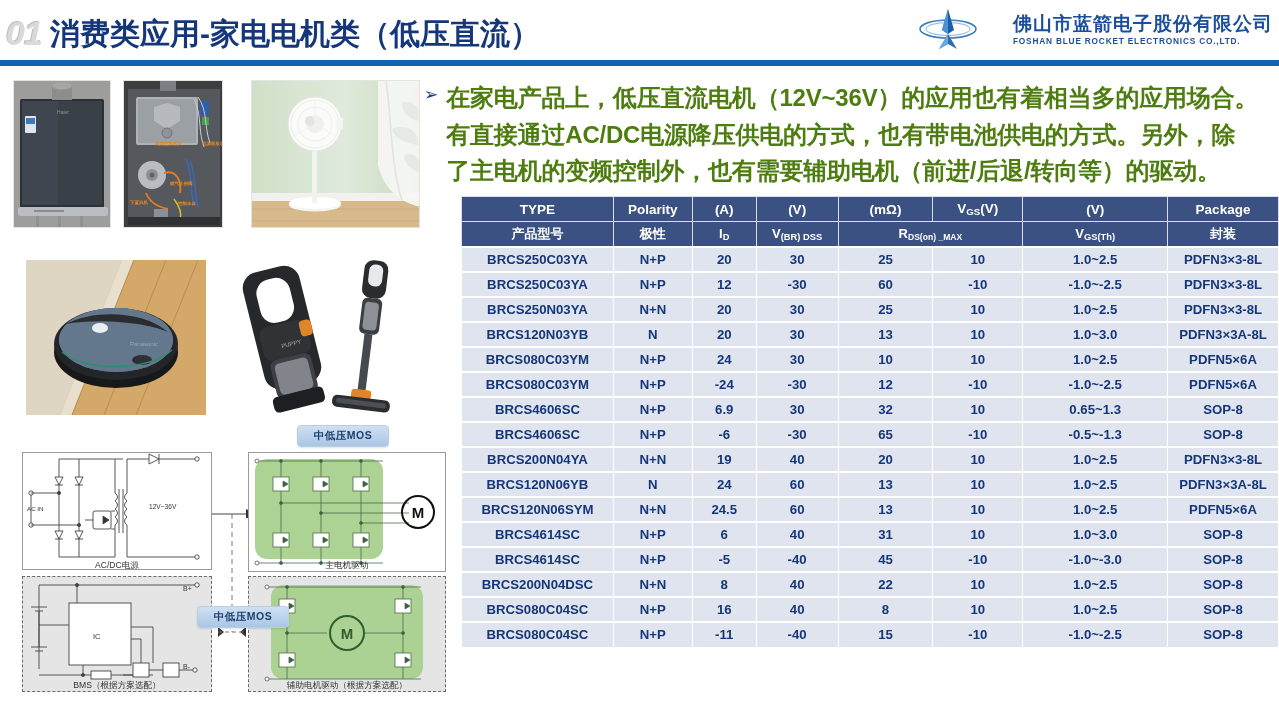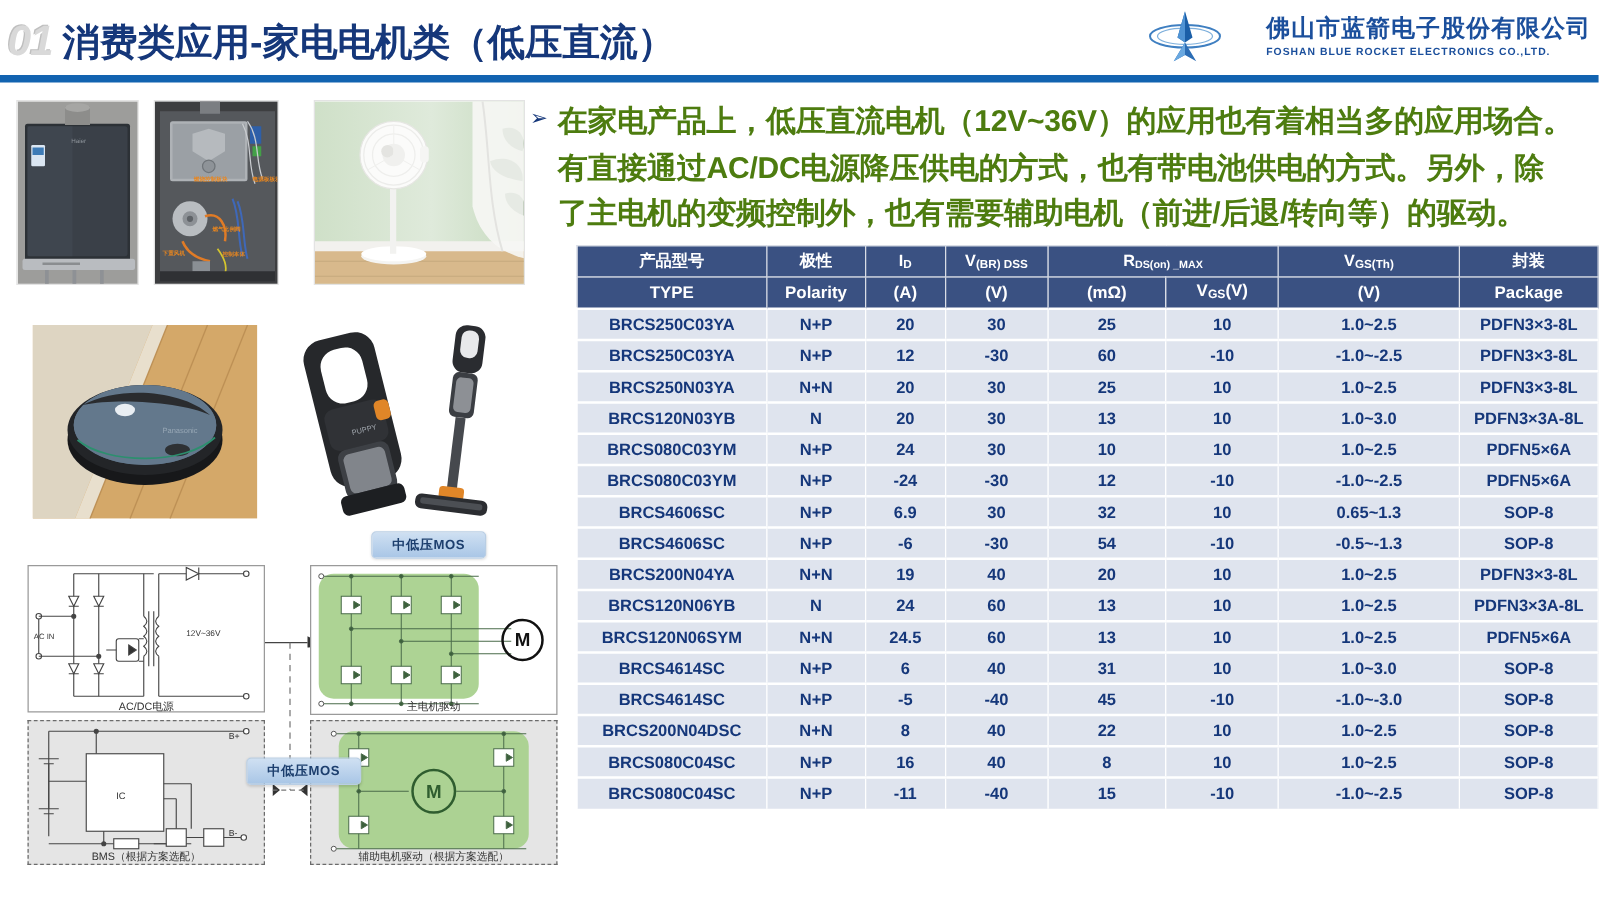--- a/index.html
+++ b/index.html
@@ -288,38 +288,38 @@
         <col style="width:79px">
         <col style="width:64px">
         <col style="width:82px">
       <col style="width:95px">
         <col style="width:90px">
         <col style="width:145px">
         <col style="width:111px">
     </colgroup>
     <thead>
       <tr>
-        <th>产品型号</th>
-        <th>极性</th>
-        <th><span>I</span><span class="sub">D</span></th>
-        <th><span>V</span><span class="sub">(BR) DSS</span></th>
-        <th colspan="2"><span>R</span><span class="sub2">DS(on) _MAX</span></th>
-        <th><span>V</span><span class="sub">GS(Th)</span></th>
-        <th>封装</th>
-      </tr>
-      <tr>
         <th class="h2">TYPE</th>
         <th class="h2">Polarity</th>
         <th class="h2">(A)</th>
         <th class="h2">(V)</th>
         <th class="h2">(mΩ)</th>
         <th class="h2">V<span class="sub">GS</span>(V)</th>
         <th class="h2">(V)</th>
         <th class="h2">Package</th>
       </tr>
+      <tr>
+        <th>产品型号</th>
+        <th>极性</th>
+        <th><span>I</span><span class="sub">D</span></th>
+        <th><span>V</span><span class="sub">(BR) DSS</span></th>
+        <th colspan="2"><span>R</span><span class="sub2">DS(on) _MAX</span></th>
+        <th><span>V</span><span class="sub">GS(Th)</span></th>
+        <th>封装</th>
+      </tr>
     </thead>
     <tbody>
         <tr>
           <td>BRCS250C03YA</td>
           <td>N+P</td>
           <td>20</td>
           <td>30</td>
           <td>25</td>
           <td>10</td>
           <td>1.0~2.5</td>
@@ -383,21 +383,21 @@
           <td>32</td>
           <td>10</td>
           <td>0.65~1.3</td>
           <td>SOP-8</td>
         </tr>
         <tr>
           <td>BRCS4606SC</td>
           <td>N+P</td>
           <td>-6</td>
           <td>-30</td>
-          <td>54</td>
+          <td>65</td>
           <td>-10</td>
           <td>-0.5~-1.3</td>
           <td>SOP-8</td>
         </tr>
         <tr>
           <td>BRCS200N04YA</td>
           <td>N+N</td>
           <td>19</td>
           <td>40</td>
           <td>20</td>

